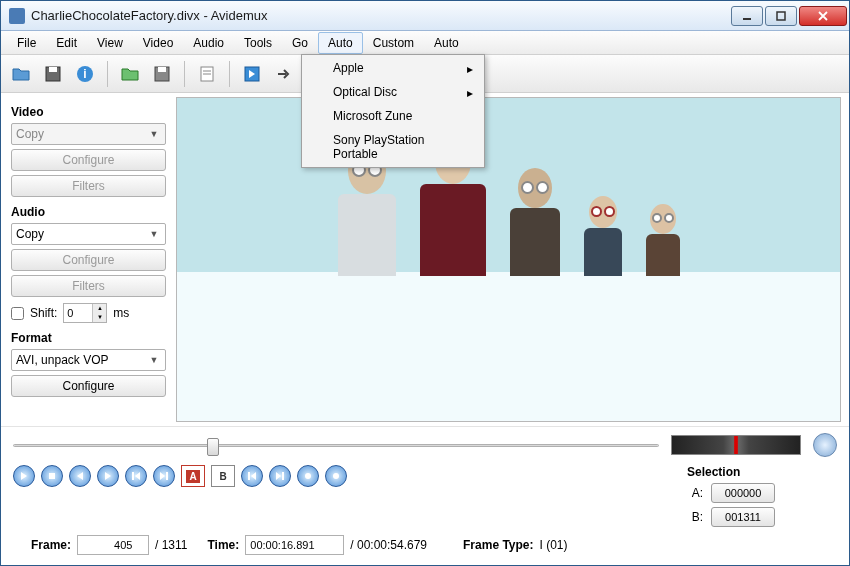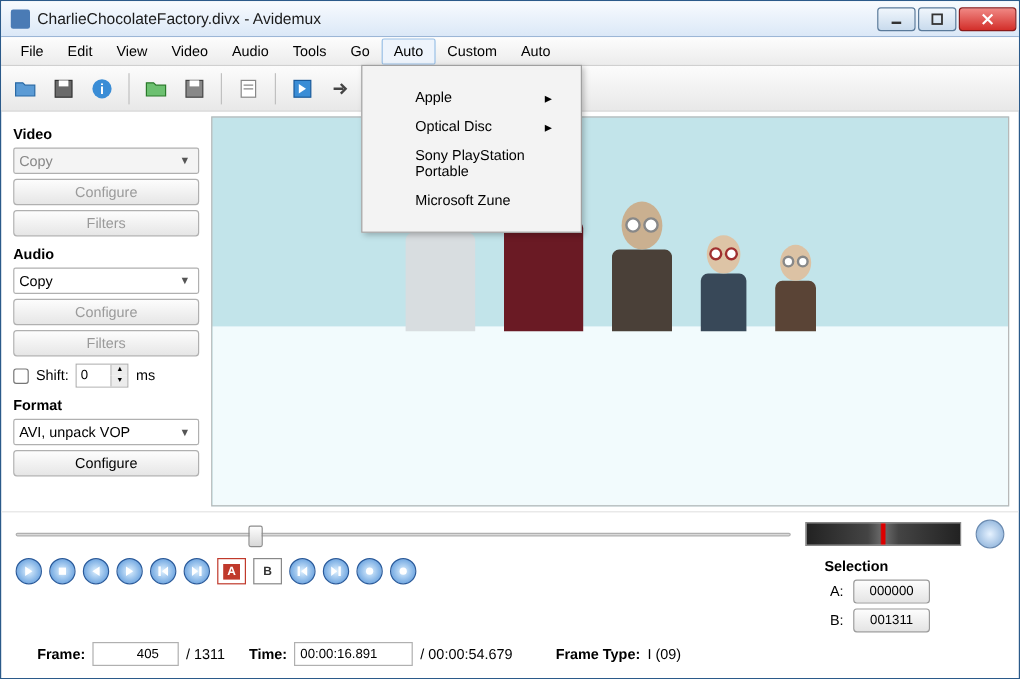--- a/index.html
+++ b/index.html
@@ -8,21 +8,21 @@
   .titlebar { height: 30px; background: linear-gradient(#f8fbfe,#dbe8f7); display: flex; align-items: center; padding: 0 2px; border-bottom: 1px solid #9cb6d6; }
   .titlebar .icon { width: 16px; height: 16px; background: #4a7bb5; margin: 0 6px; border-radius: 2px; }
   .titlebar .title { flex: 1; color: #1a1a1a; font-size: 13px; }
   .winbtns { display: flex; }
   .winbtn { width: 32px; height: 20px; margin-left: 2px; border: 1px solid #5a7a9a; border-radius: 3px; background: linear-gradient(#f0f6fc,#c9dbed); display: flex; align-items: center; justify-content: center; cursor: pointer; }
   .winbtn.close { background: linear-gradient(#f08884,#d32f2a); border-color: #8a1a1a; color: #fff; width: 48px; }
   .winbtn svg { width: 12px; height: 12px; }
   .menubar { height: 24px; background: linear-gradient(#fdfdfd,#ececec); display: flex; align-items: center; padding: 0 6px; border-bottom: 1px solid #d0d0d0; position: relative; }
   .menubar .mitem { padding: 3px 9px; cursor: pointer; border: 1px solid transparent; border-radius: 2px; }
   .menubar .mitem.open { background: #eef4fc; border-color: #9ac0e6; }
-  .dropdown { position: absolute; top: 53px; left: 300px; width: 184px; background: #f3f3f3; border: 1px solid #a0a0a0; box-shadow: 2px 2px 5px rgba(0,0,0,.25); padding: 14px; z-index: 100; }
+  .dropdown { position: absolute; top: 53px; left: 300px; width: 184px; background: #f3f3f3; border: 1px solid #a0a0a0; box-shadow: 2px 2px 5px rgba(0,0,0,.25); padding: 1px; z-index: 100; }
   .dropdown .ditem { padding: 5px 28px 5px 30px; cursor: pointer; position: relative; }
   .dropdown .ditem .arrow { position: absolute; right: 10px; top: 6px; }
   .toolbar { height: 38px; background: linear-gradient(#fcfcfc,#e8e8e8); display: flex; align-items: center; padding: 0 6px; gap: 4px; border-bottom: 1px solid #d0d0d0; }
   .tbtn { width: 28px; height: 28px; border: 1px solid transparent; display: flex; align-items: center; justify-content: center; cursor: pointer; border-radius: 3px; }
   .tdiv { width: 1px; height: 26px; background: #c0c0c0; margin: 0 4px; }
   .main { flex: 1; display: flex; overflow: hidden; }
   .sidebar { width: 175px; padding: 8px 10px; display: flex; flex-direction: column; gap: 4px; }
   .section-label { font-weight: bold; margin-top: 4px; }
   .combo { height: 22px; border: 1px solid #b0b0b0; background: #fff; display: flex; align-items: center; padding: 0 4px; cursor: pointer; border-radius: 2px; position: relative; }
   .combo.disabled { background: #f4f4f4; color: #888; }
@@ -103,22 +103,22 @@
     <div class="mitem">Tools</div>
     <div class="mitem">Go</div>
     <div class="mitem open">Auto</div>
     <div class="mitem">Custom</div>
     <div class="mitem">Auto</div>
   </div>
 
   <div class="dropdown">
     <div class="ditem"><span>Apple</span><span class="arrow">▸</span></div>
     <div class="ditem"><span>Optical Disc</span><span class="arrow">▸</span></div>
+    <div class="ditem"><span>Microsoft Zune</span></div>
     <div class="ditem"><span>Sony PlayStation Portable</span></div>
-    <div class="ditem"><span>Microsoft Zune</span></div>
   </div>
 
   <div class="toolbar">
     <div class="tbtn">
         <svg width="20" height="20" viewBox="0 0 20 20">
           <path d="M2 5h6l2 2h8v9H2z" fill="#5b9bd5" stroke="#2a6aa5"></path>
         </svg>
       </div>
     <div class="tbtn">
         <svg width="20" height="20" viewBox="0 0 20 20">
@@ -355,17 +355,17 @@
         <input style="width: 72px; padding-left: 36px;" value="405">
         <span>/ 1311</span>
       </div>
       <div class="grp" style="margin-left:12px">
         <span class="bold">Time:</span>
         <input style="width: 99px;" value="00:00:16.891">
         <span>/ 00:00:54.679</span>
       </div>
       <div class="grp" style="margin-left:28px">
         <span class="bold">Frame Type:</span>
-        <span>I (09)</span>
+        <span>I (01)</span>
       </div>
     </div>
   </div>
 </div>
 
 </body></html>

